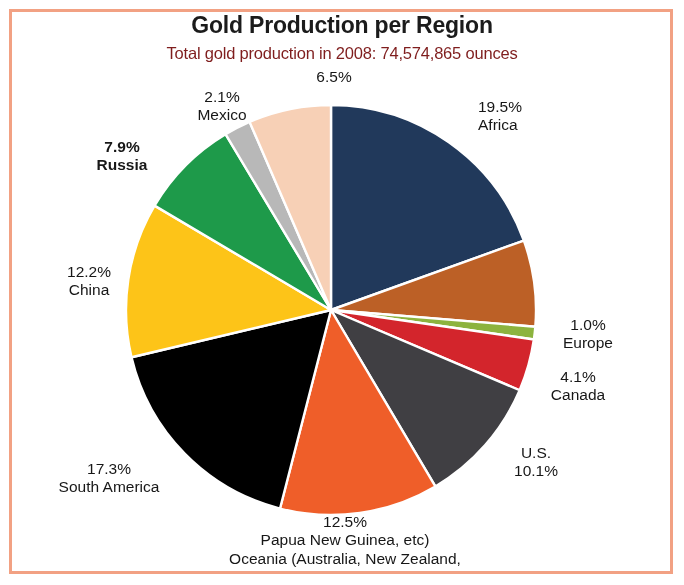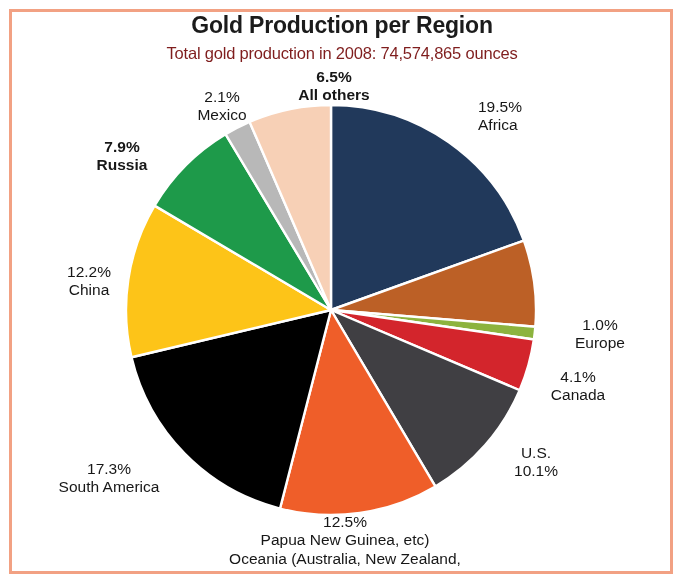--- a/index.html
+++ b/index.html
@@ -92,21 +92,21 @@
         <path d="M 331 310 L 249.58 121.86 A 205 205 0 0 1 331.00 105.00 Z" fill="#f7d0b6" stroke="#ffffff" stroke-width="2.4" stroke-linejoin="round"></path>
       </svg>
   </div>
 
   <div class="pie-label lbl-left" style="left:478px; top:98px;">
     <span class="pct">19.5%</span>
     <span class="nm">Africa</span>
   </div>
 
 
-  <div class="pie-label lbl-center" style="left:540px; top:316px; width:120px;">
+  <div class="pie-label lbl-center" style="left:528px; top:316px; width:120px;">
     <span class="pct">1.0%</span>
     <span class="nm">Europe</span>
   </div>
 
   <div class="pie-label lbl-center" style="left:518px; top:368px; width:120px;">
     <span class="pct">4.1%</span>
     <span class="nm">Canada</span>
   </div>
 
   <div class="pie-label lbl-center" style="left:484px; top:444px; width:104px;">
@@ -133,18 +133,17 @@
   <div class="pie-label lbl-center" style="left:72px; top:138px; width:100px;font-weight:bold;">
     <span class="pct">7.9%</span>
     <span class="nm">Russia</span>
   </div>
 
   <div class="pie-label lbl-center" style="left:172px; top:88px; width:100px;">
     <span class="pct">2.1%</span>
     <span class="nm">Mexico</span>
   </div>
 
-  <div class="pie-label lbl-center" style="left:278px; top:68px; width:112px;font-weight:bold;">
+  <div class="pie-label lbl-center" style="left:278px; top:68px; width:112px;">
     <span class="pct">6.5%</span>
-    <span class="nm">All others</span>
   </div>
 
 </div>
 
 </body></html>

